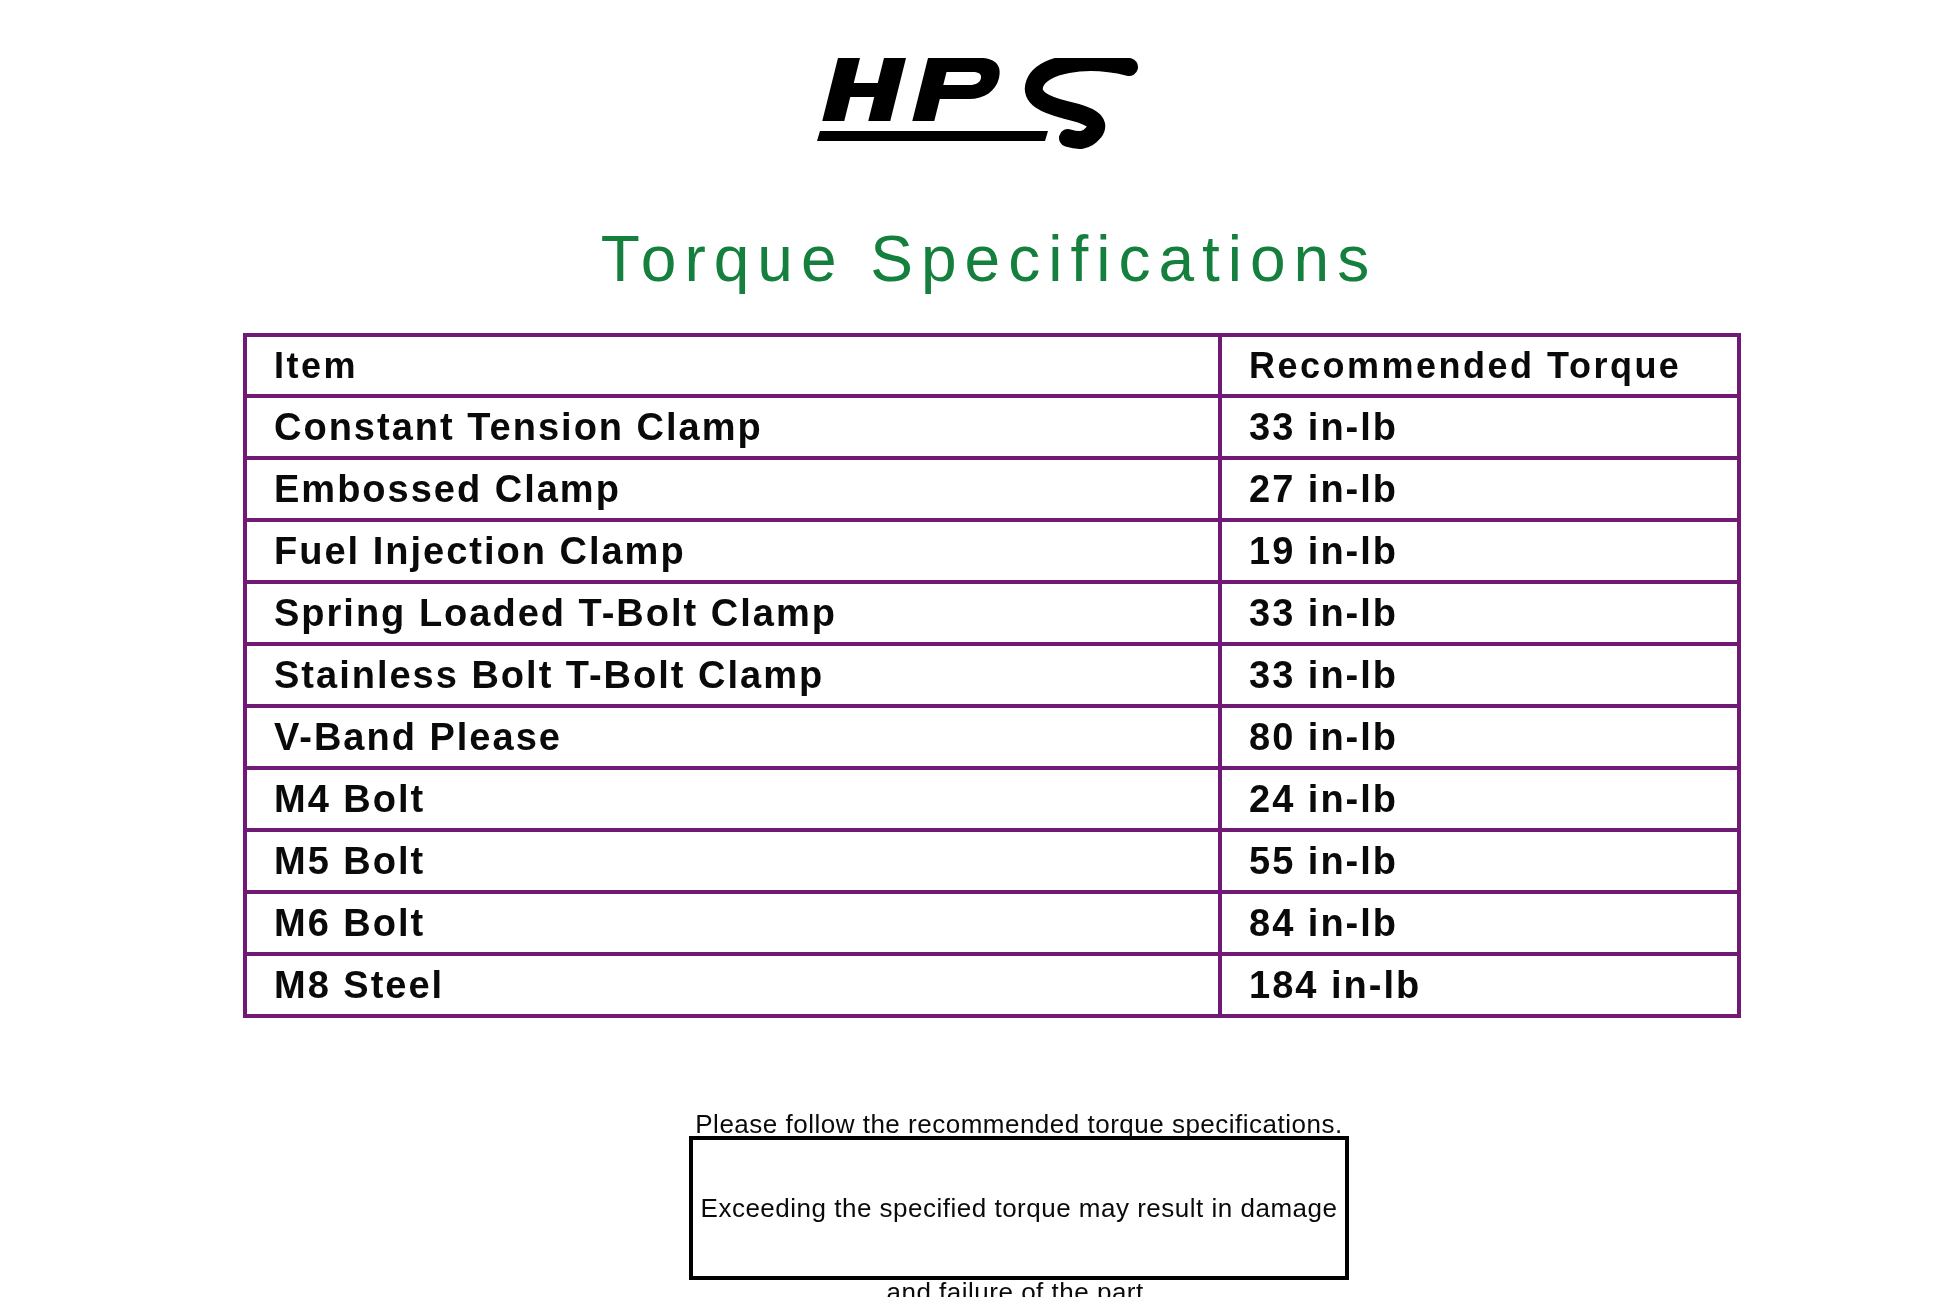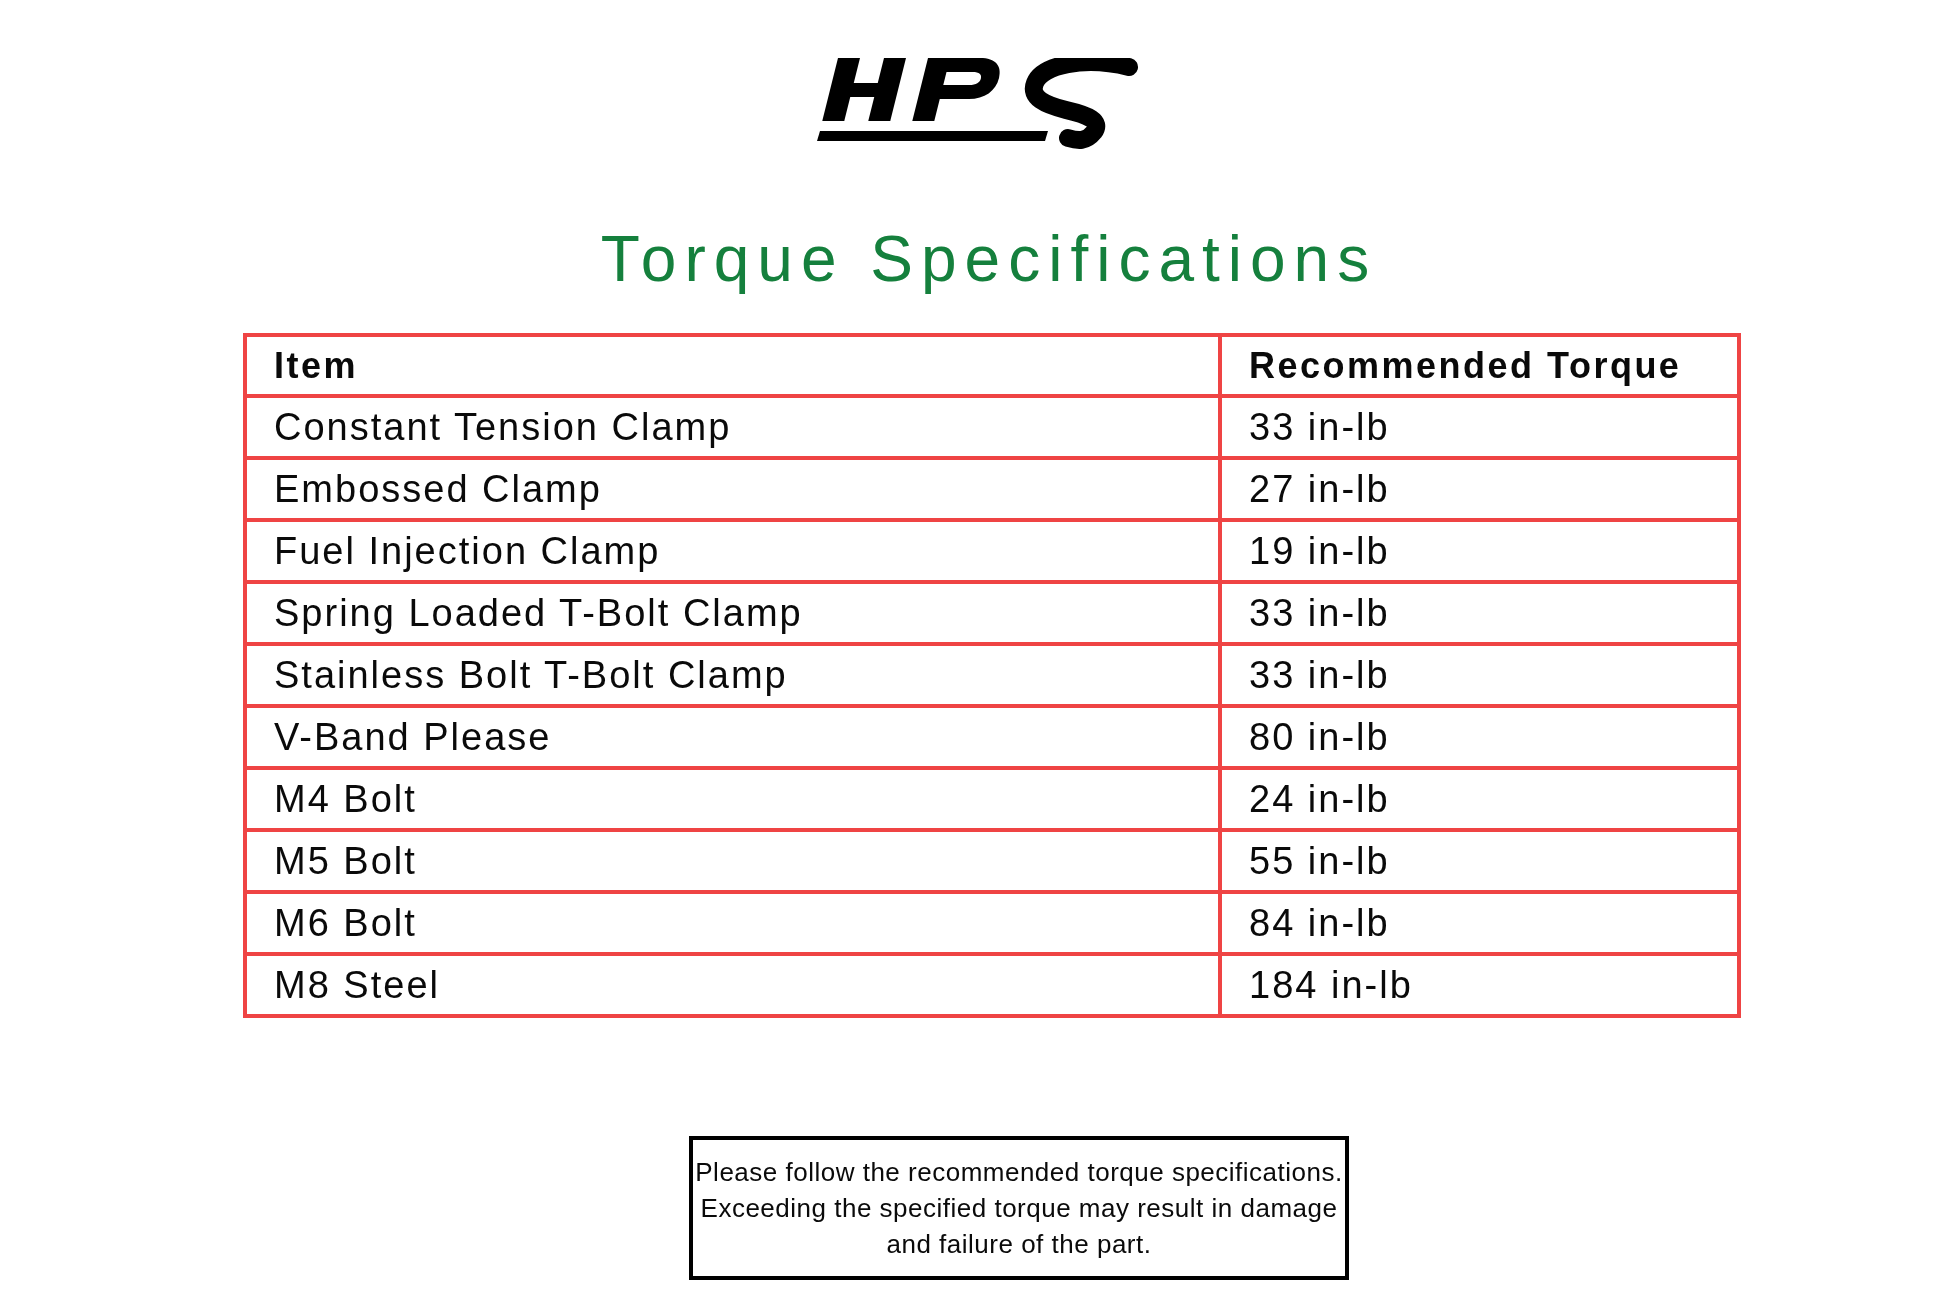--- a/index.html
+++ b/index.html
@@ -46,56 +46,57 @@
   .spec-table {
     position: absolute;
     left: 243px;
     top: 333px;
     width: 1494px;
     border-collapse: collapse;
     table-layout: fixed;
   }
   .spec-table th,
   .spec-table td {
-    border: 4px solid #ef4444;
+    border: 4px solid #701a75;
     padding: 0 10px 0 27px;
     text-align: left;
     vertical-align: middle;
     white-space: nowrap;
     overflow: hidden;
   }
   .spec-table th {
     height: 57px;
     font-size: 36px;
     font-weight: bold;
     letter-spacing: 2.5px;
     color: #0a0a0a;
   }
   .spec-table td {
     height: 58px;
     font-size: 38px;
-    font-weight: normal;
+    font-weight: bold;
     letter-spacing: 2px;
     color: #0a0a0a;
   }
 
   
   .note-box {
     position: absolute;
     left: 689px;
     top: 1136px;
     width: 652px;
     height: 136px;
     border: 4px solid #000000;
     background: #ffffff;
     display: flex;
     flex-direction: column;
     justify-content: center;
     align-items: center;
     text-align: center;
+    gap: 48px;
   }
   .note-box .note-line {
     font-size: 26px;
     line-height: 36px;
     letter-spacing: 0.5px;
     white-space: nowrap;
     color: #0a0a0a;
   }
 </style>
 </head>

